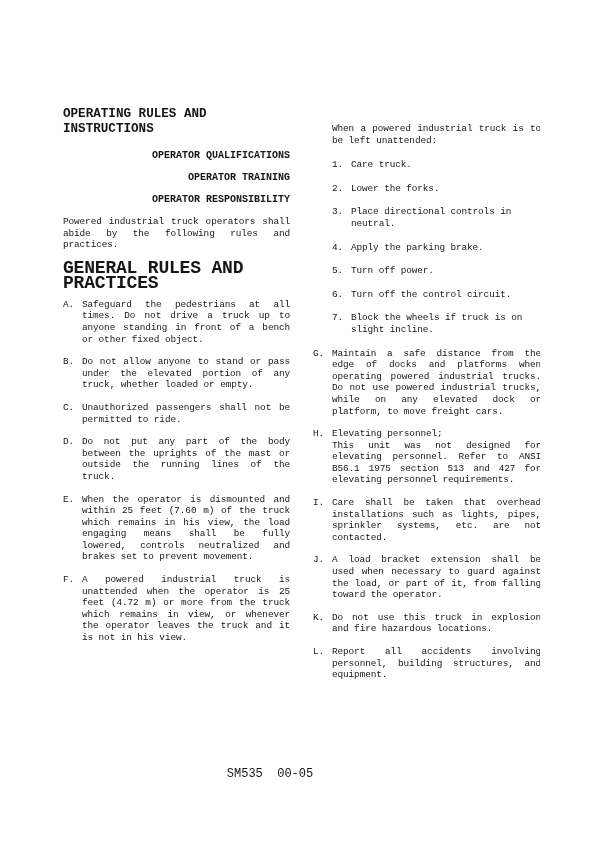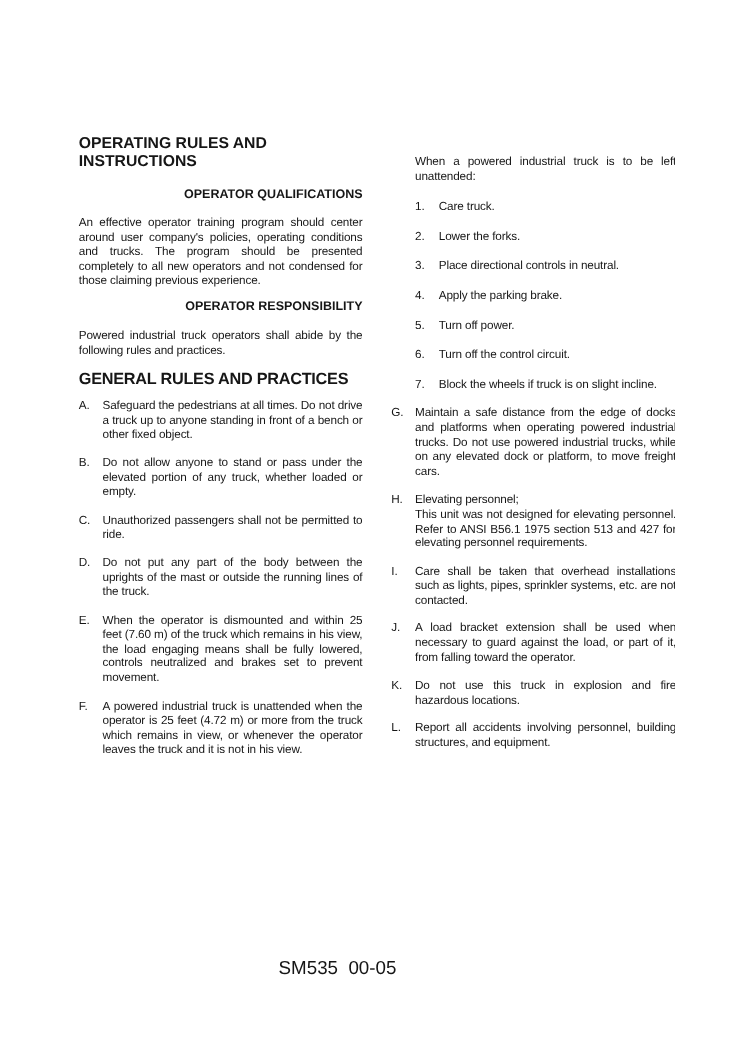--- a/index.html
+++ b/index.html
@@ -6,21 +6,21 @@
     margin: 0;
     padding: 0;
     background: #ffffff;
   }
   .page {
     position: relative;
     width: 540px;
     height: 849px;
     background: #ffffff;
     color: #161616;
-    font-family: Liberation Sans, sans-serif;
+    font-family: Liberation Mono, monospace;
     font-size: 9.4px;
     line-height: 11.6px;
     letter-spacing: -0.1px;
     overflow: hidden;
   }
   .col {
     position: absolute;
     top: 107px;
   }
   .col-left  { left: 63px;  width: 227px; }
@@ -40,21 +40,21 @@
     font-weight: bold;
     margin: 0 0 10px 0;
     letter-spacing: 0;
     text-align: right;
   }
   .section-body {
     margin: 0 0 10px 0;
     text-align: justify;
   }
   .rules-title {
-    font-size: 13px;
+    font-size: 18px;
     line-height: 15px;
     font-weight: bold;
     margin: 2px 0 8px 0;
     letter-spacing: -0.2px;
   }
   .rule {
     position: relative;
     padding-left: 19px;
     margin-bottom: 11px;
     text-align: justify;
@@ -82,37 +82,37 @@
     position: absolute;
     left: 0;
     top: 0;
   }
   .footer {
     position: absolute;
     top: 769px;
     left: 0;
     width: 100%;
     text-align: center;
-    font-size: 15px;
+    font-size: 12px;
     white-space: pre;
     letter-spacing: 0;
   }
 </style>
 </head>
 <body>
 
 <div class="page">
 
   <div class="col col-left">
     <h1 class="title">OPERATING RULES AND
 INSTRUCTIONS</h1>
 
     <h2 class="section-heading">OPERATOR QUALIFICATIONS</h2>
 
-    <p class="section-body">An effective operator training program should center around user company's policies, operating conditions and trucks. The program should be presented completely to all new operators and not condensed for those claiming previous experience.</p>
+    <h2 class="section-heading">OPERATOR TRAINING</h2>
 
     <h2 class="section-heading">OPERATOR RESPONSIBILITY</h2>
     <p class="section-body">Powered industrial truck operators shall abide by the following rules and practices.</p>
 
     <h1 class="rules-title">GENERAL RULES AND PRACTICES</h1>
 
     <div class="rule">
       <span class="rule-label">A.</span>
       <div class="rule-text">Safeguard the pedestrians at all times. Do not drive a truck up to anyone standing in front of a bench or other fixed object.</div>
     </div>

